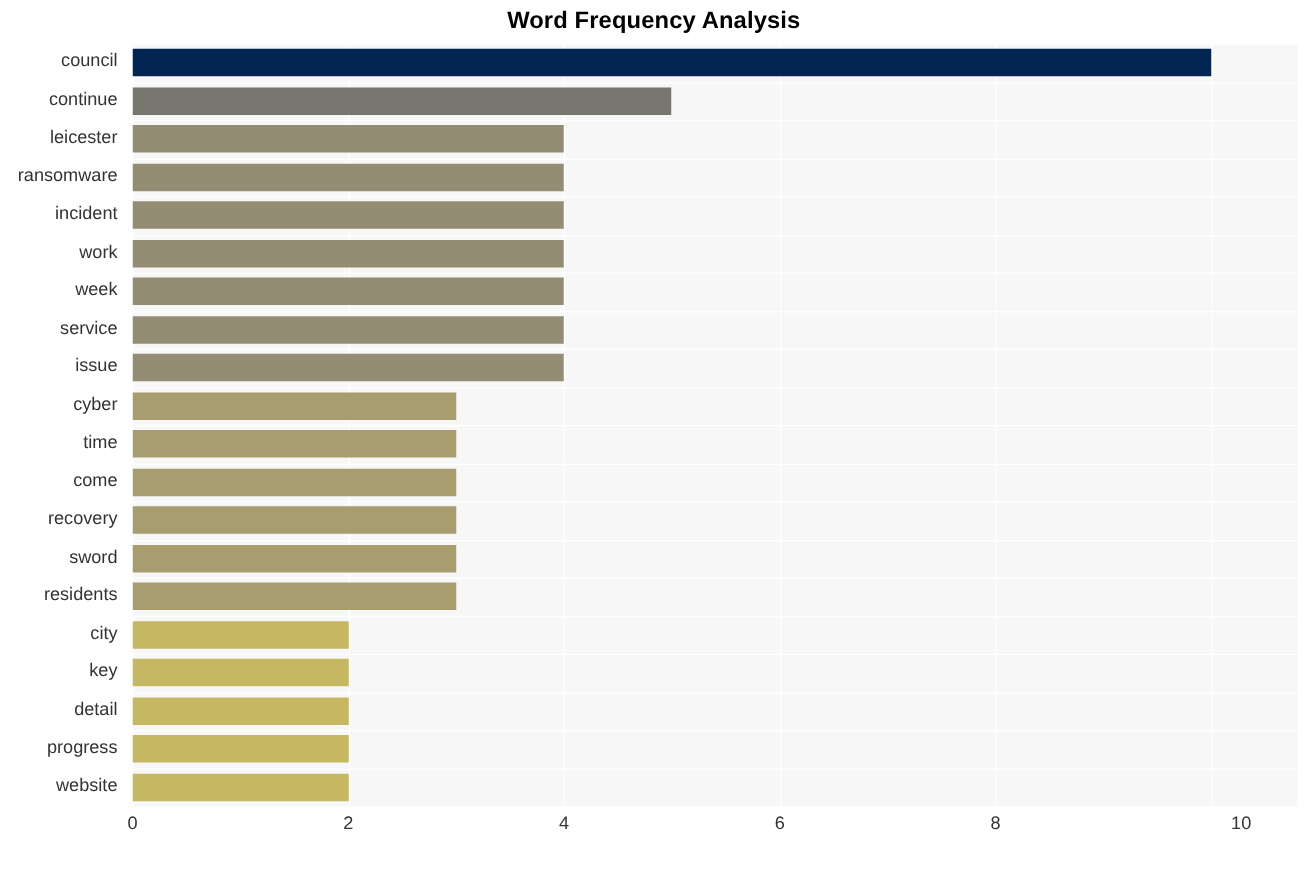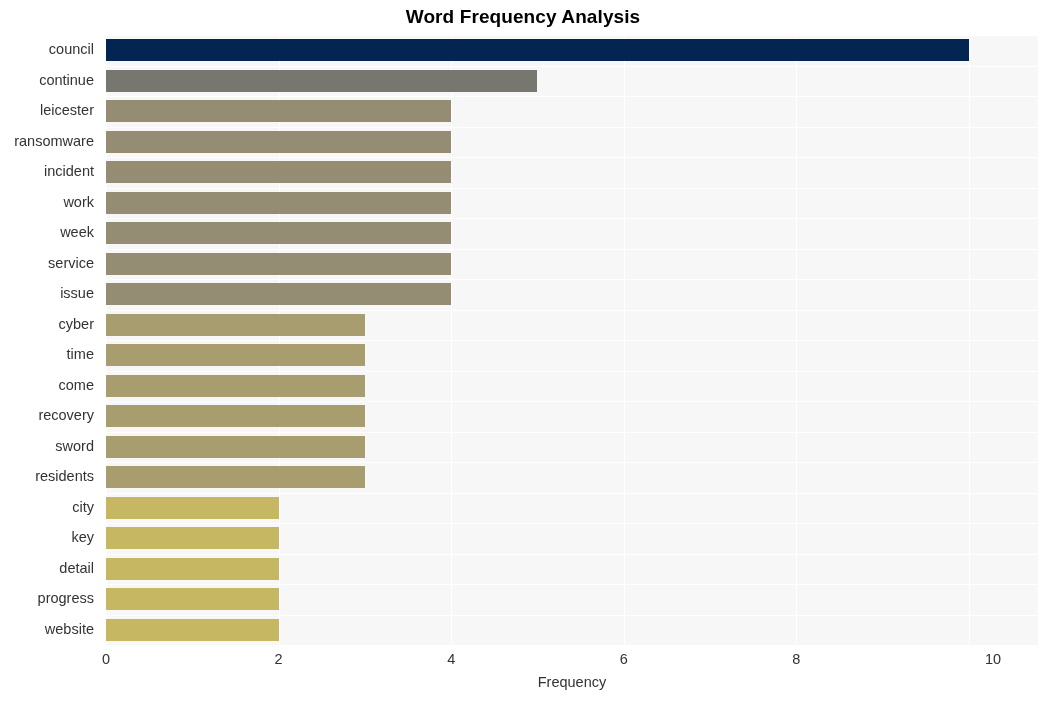--- a/index.html
+++ b/index.html
@@ -202,15 +202,14 @@
 
   <div id="x-axis">
       <div class="xtick-label" style="left: 0px;">0</div>
       <div class="xtick-label" style="left: 172.593px;">2</div>
       <div class="xtick-label" style="left: 345.185px;">4</div>
       <div class="xtick-label" style="left: 517.778px;">6</div>
       <div class="xtick-label" style="left: 690.37px;">8</div>
       <div class="xtick-label" style="left: 862.963px; margin-left: 24px;">10</div>
     </div>
 
-  <div id="x-axis-title">Frequency</div>
 
 </div>
 
 </body></html>

